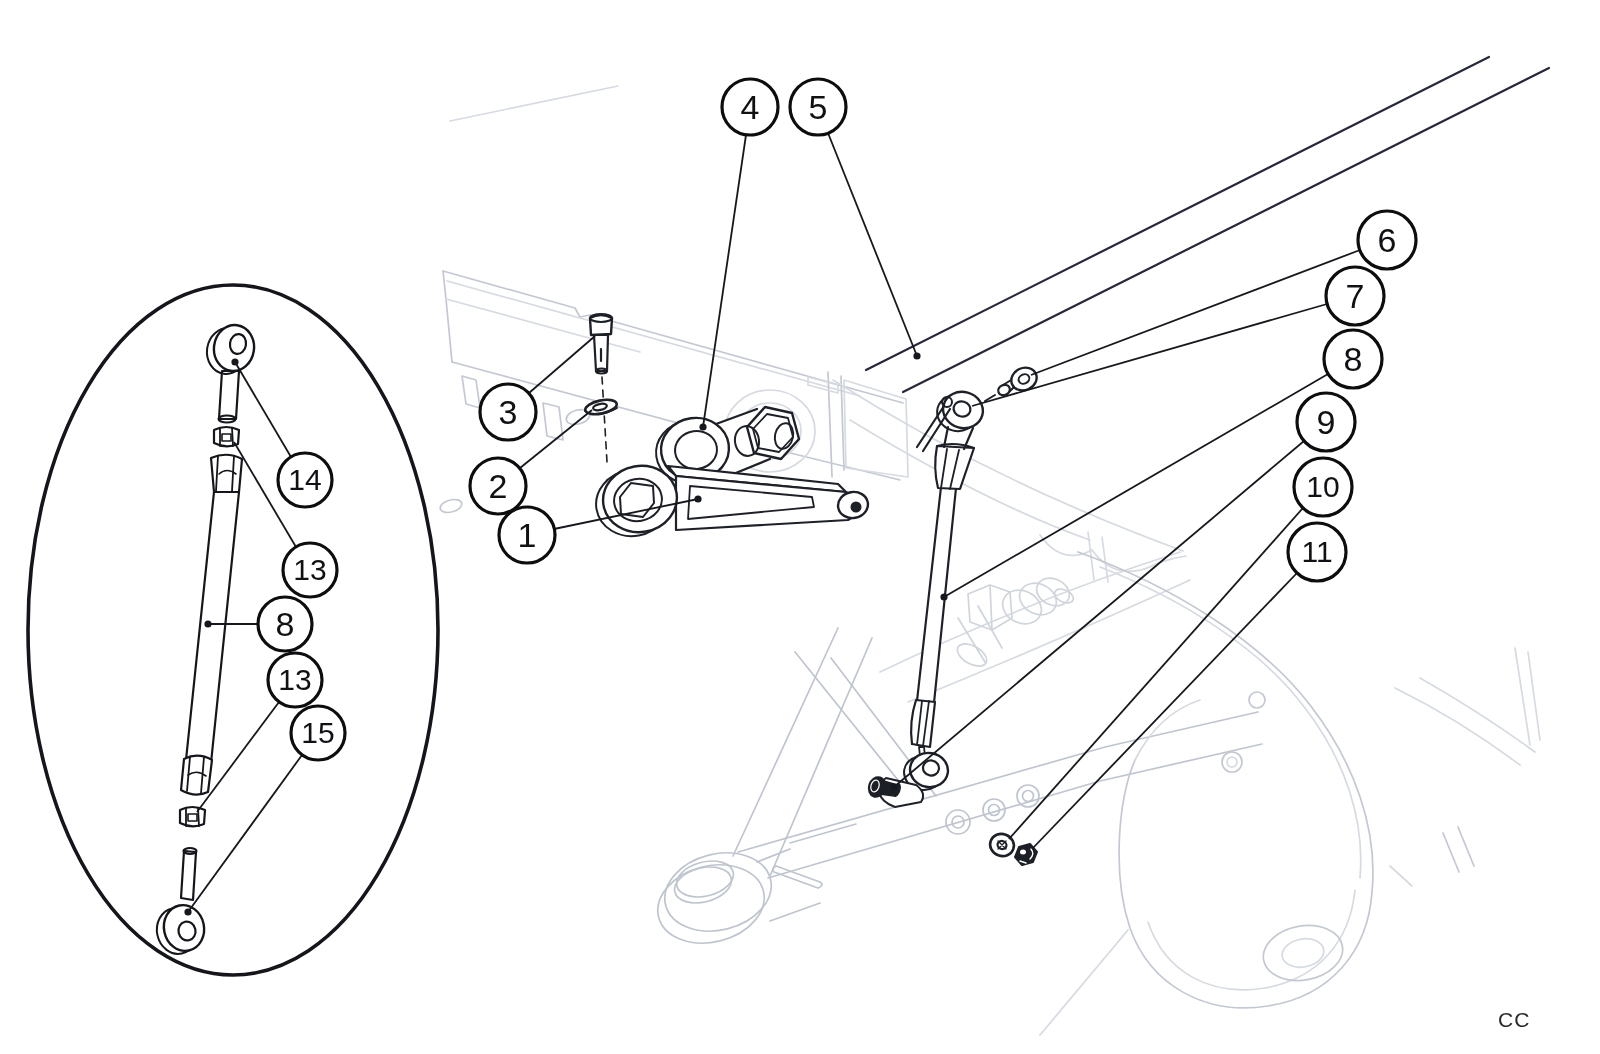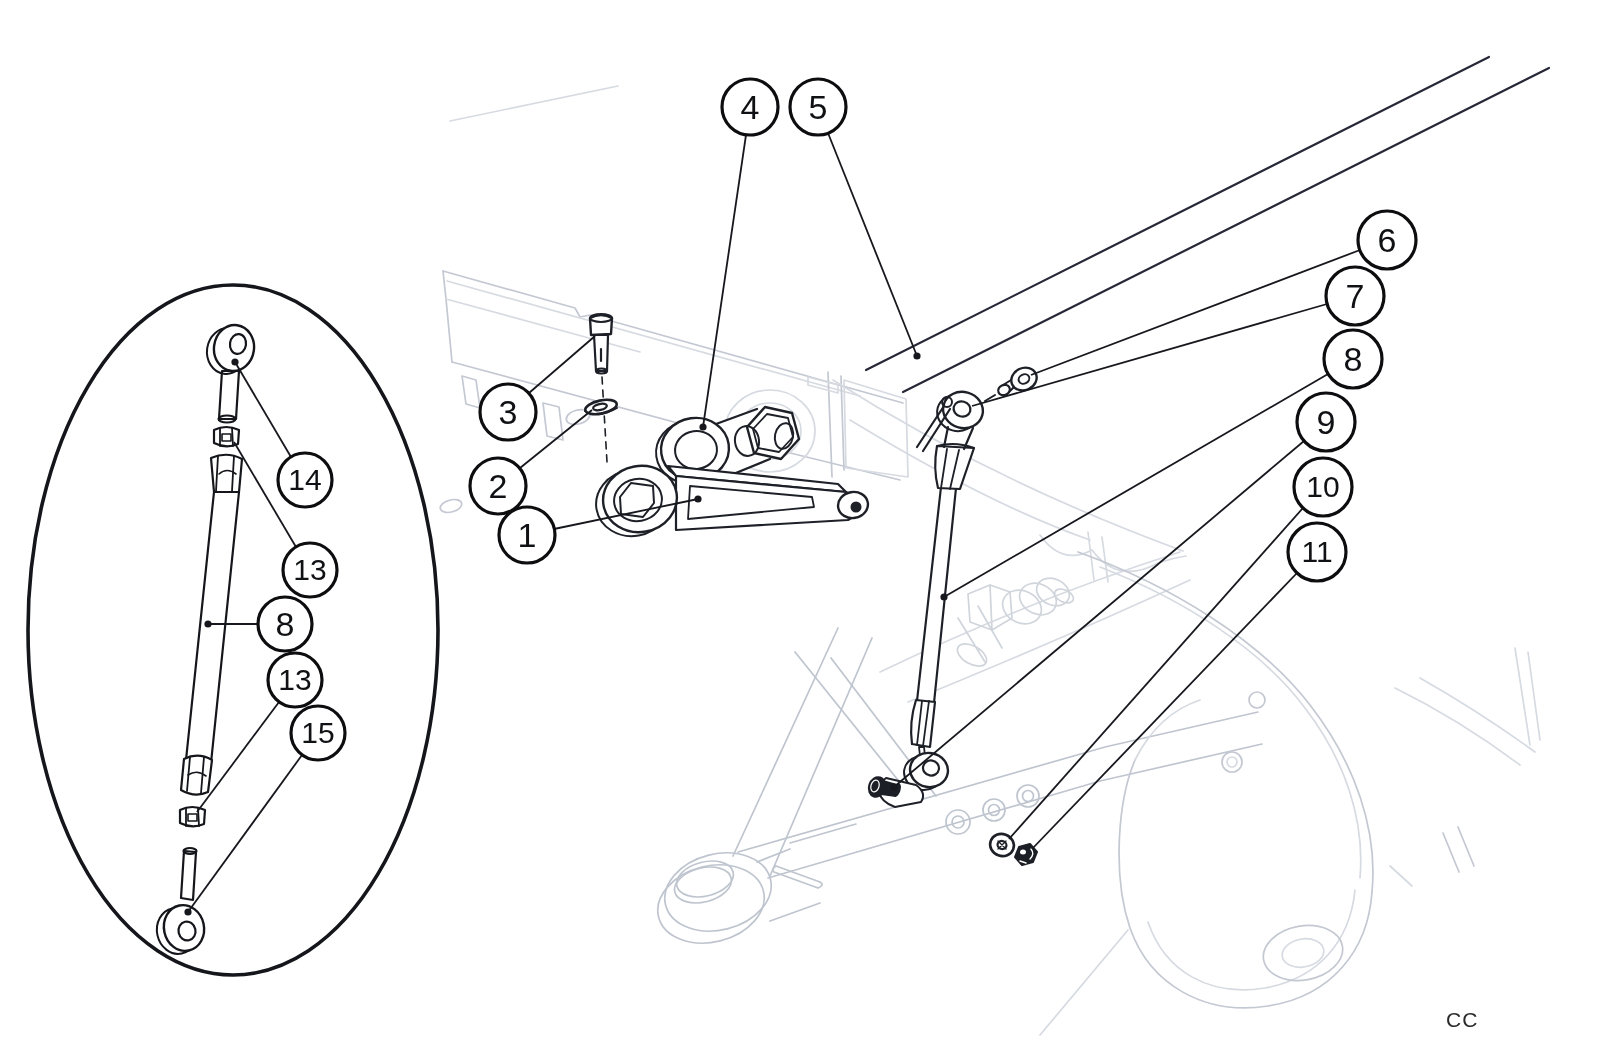--- a/index.html
+++ b/index.html
@@ -1,19 +1,19 @@
 <!DOCTYPE html>
 <html><head>
 <meta charset="utf-8">
 <style>
   html,body{margin:0;padding:0;background:#ffffff;}
   .canvas{position:relative;width:1600px;height:1054px;overflow:hidden;background:#fff;
           font-family:"Liberation Sans", sans-serif;}
   .canvas svg{position:absolute;left:0;top:0;}
-  .credit{position:absolute;left:1446px;top:1008px;font-size:21px;letter-spacing:1px;
+  .credit{position:absolute;left:1498px;top:1008px;font-size:21px;letter-spacing:1px;
           color:#2a2a2c;font-family:"Liberation Sans", sans-serif;}
   .callout-num{font-family:"Liberation Sans", sans-serif;fill:#101114;}
 </style>
 </head>
 <body>
 
 <div class="canvas">
 <svg width="1600" height="1054" viewBox="0 0 1600 1054" xmlns="http://www.w3.org/2000/svg">
 
   <g fill="none" stroke="#c3c8d2" stroke-width="1.7" stroke-linecap="round" stroke-linejoin="round">

